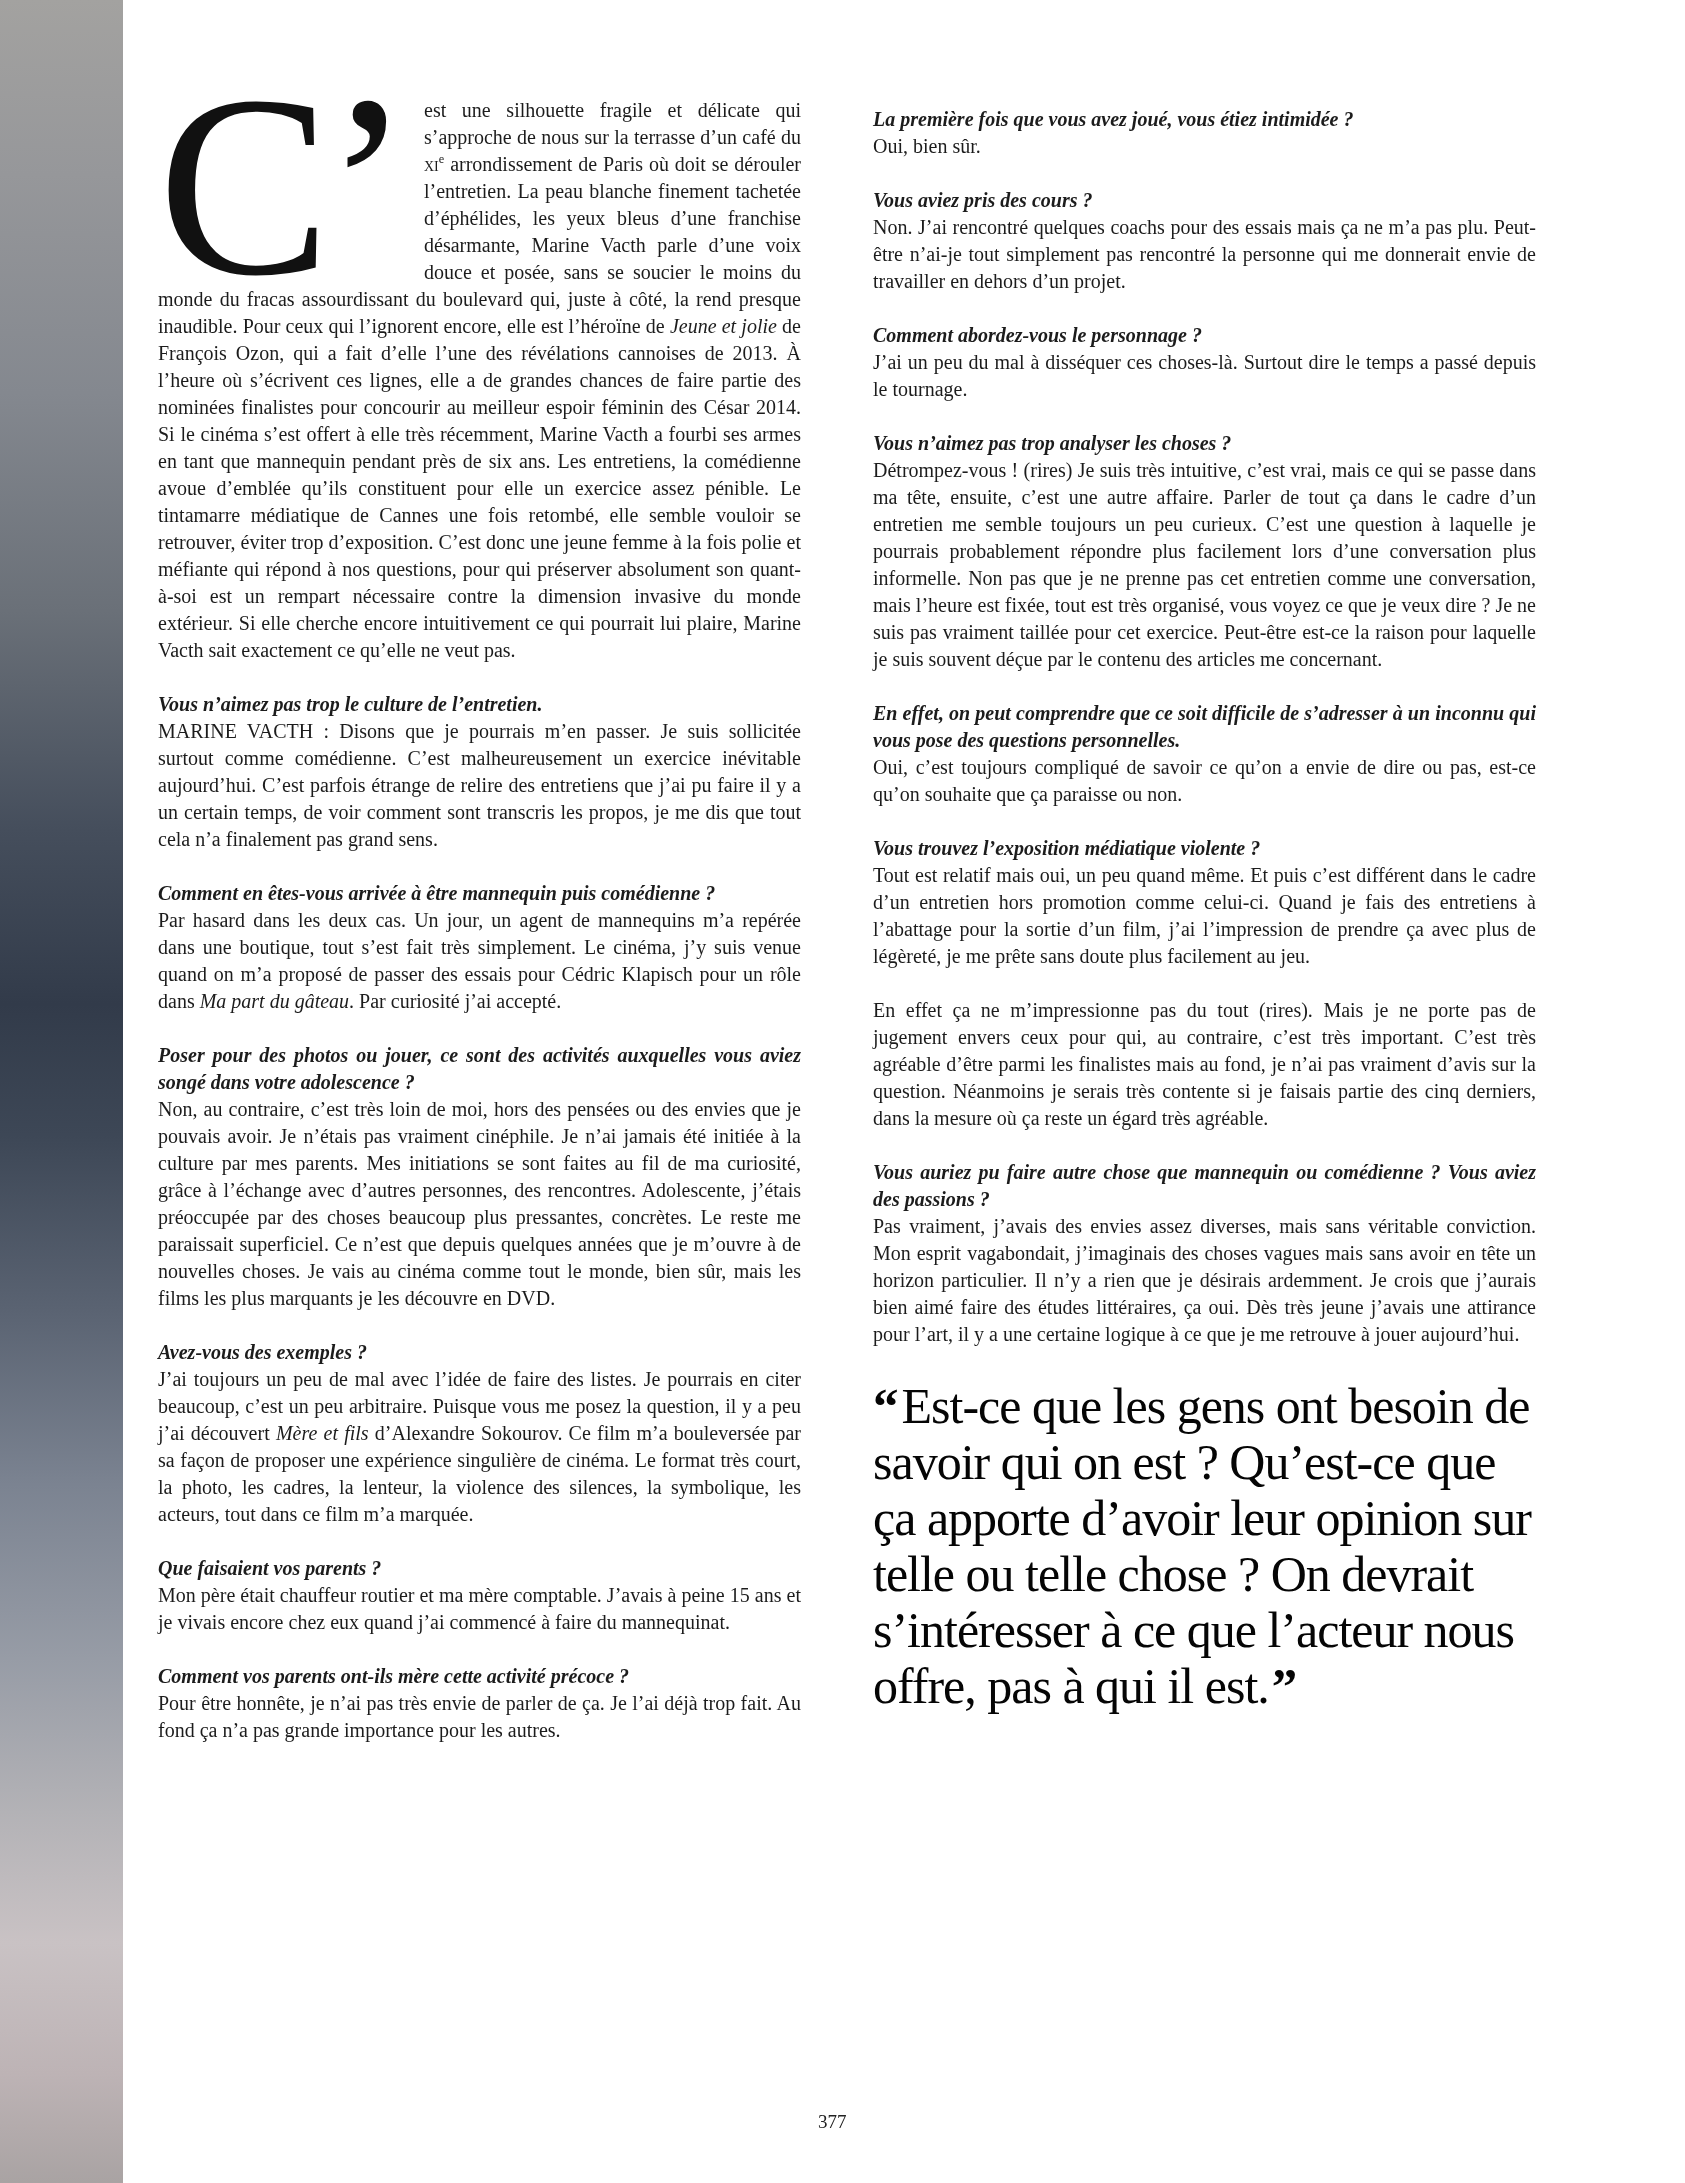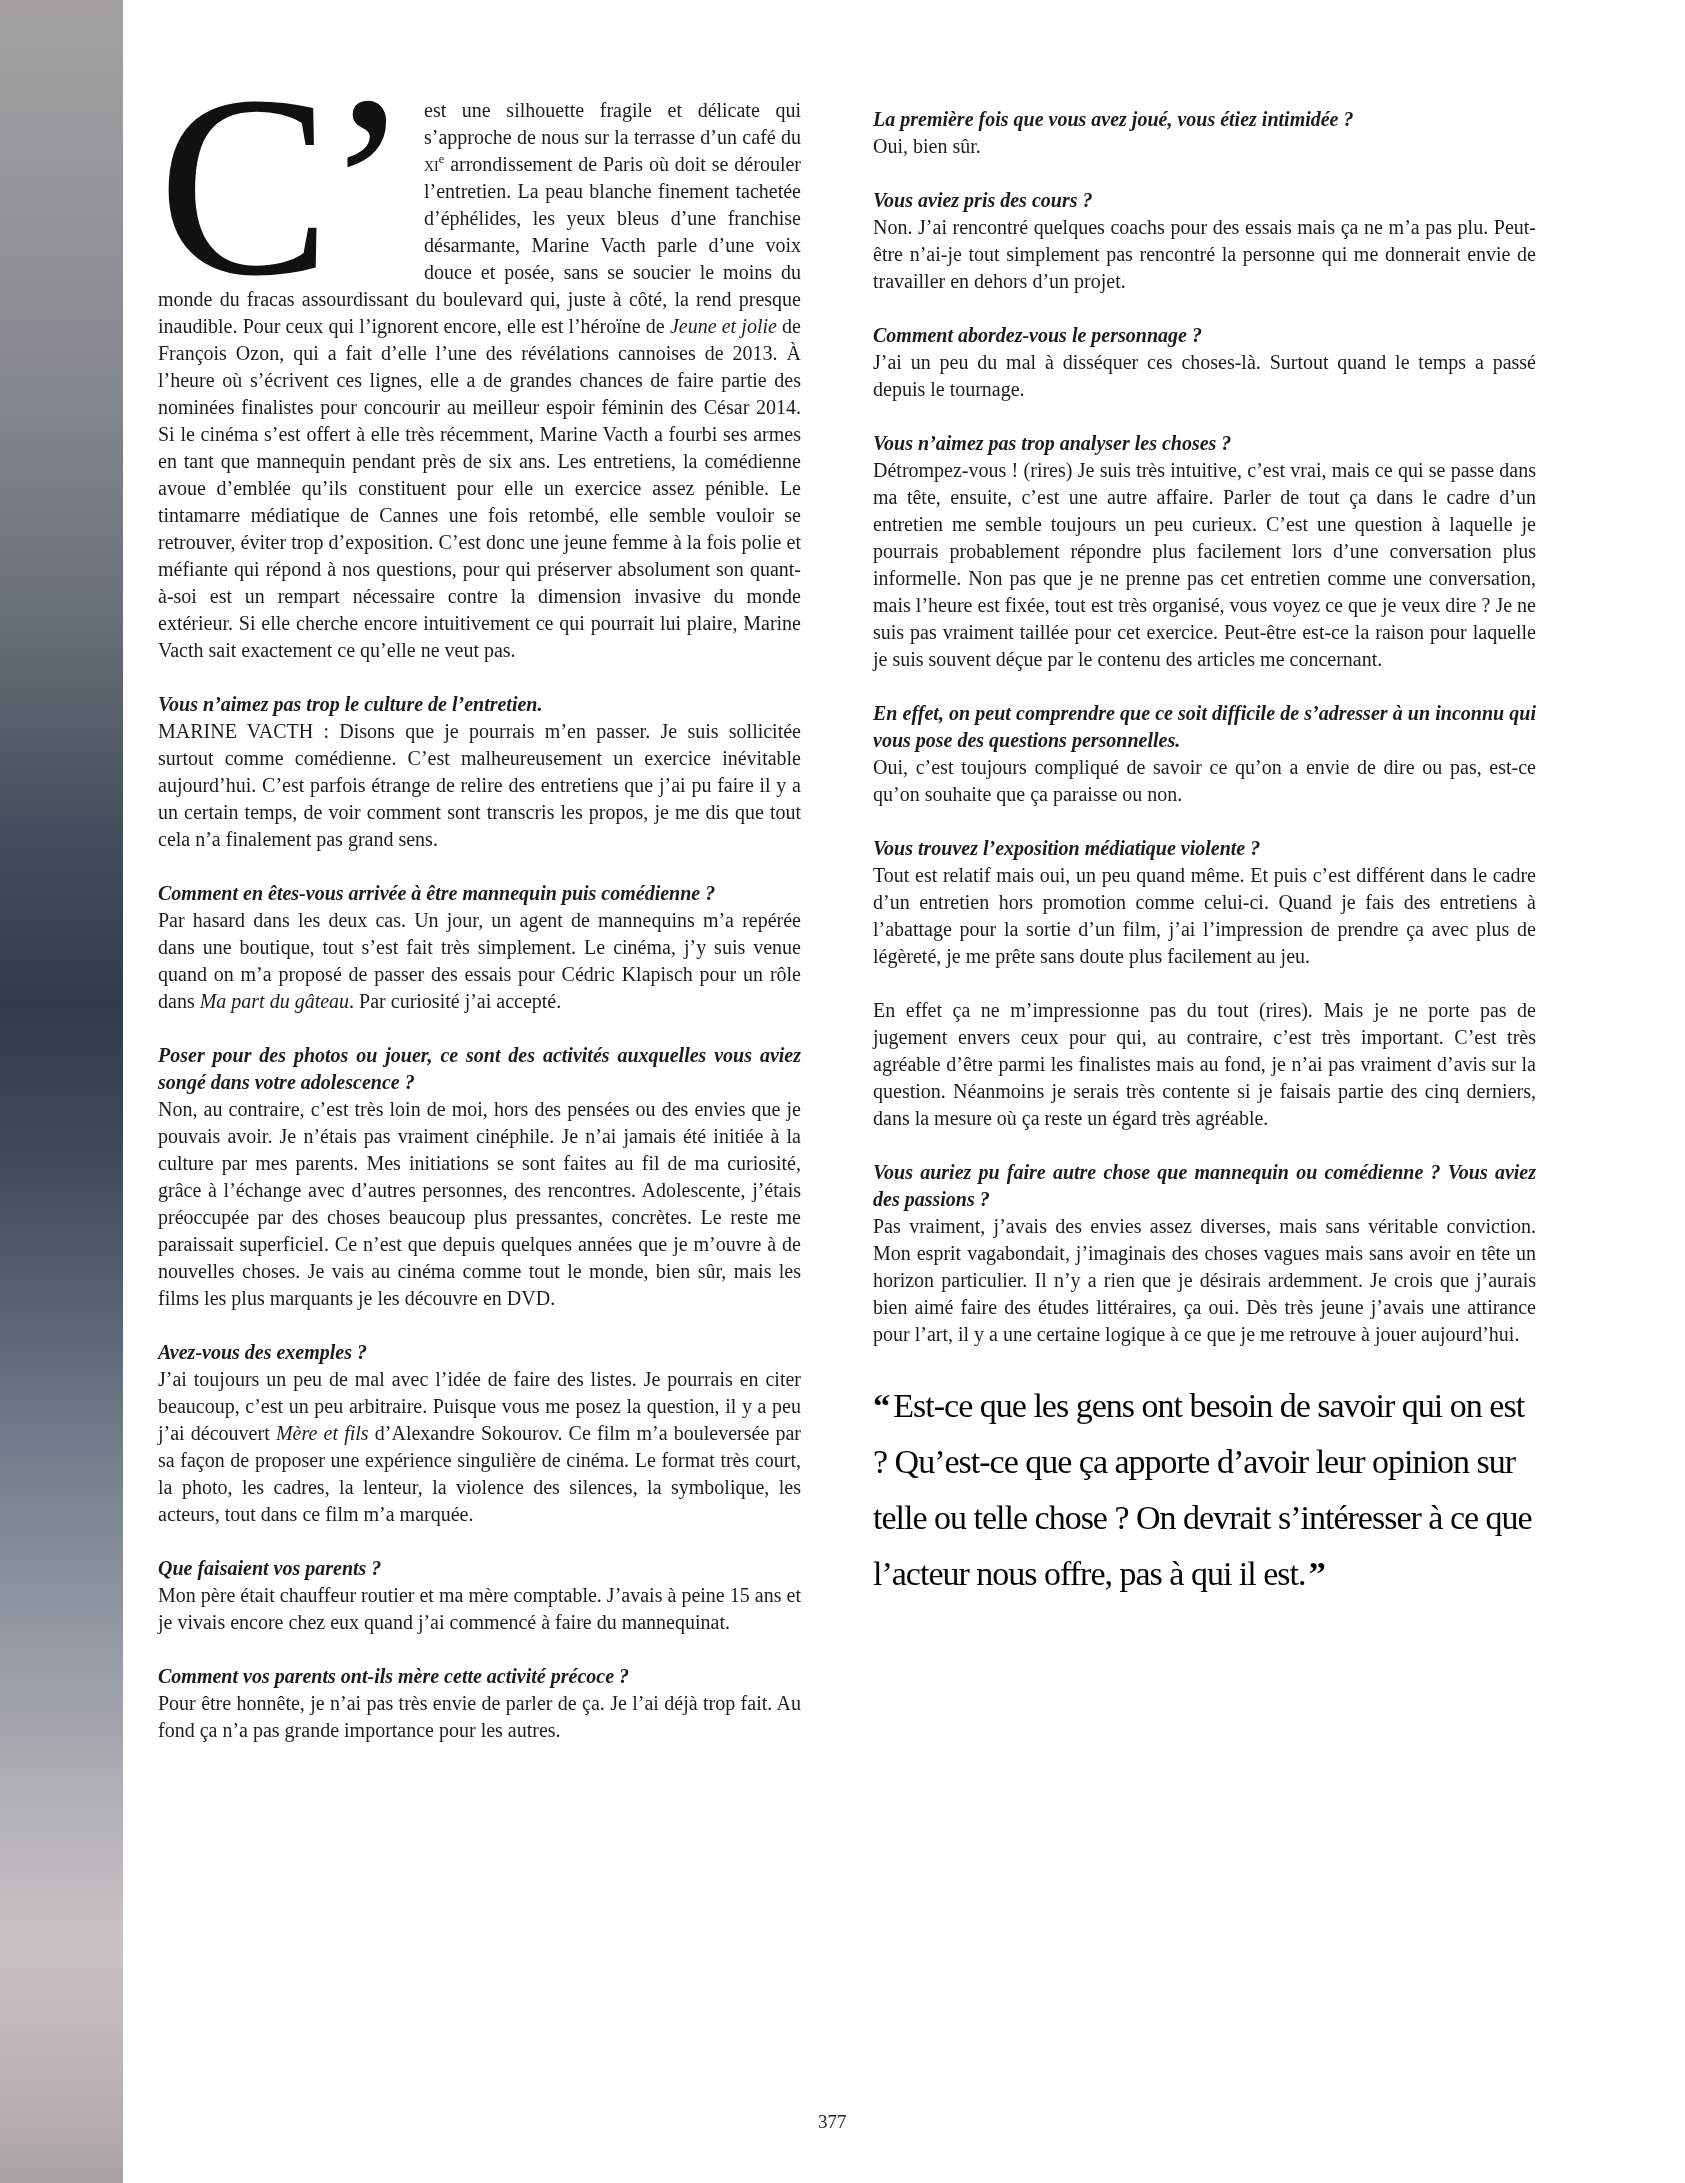--- a/index.html
+++ b/index.html
@@ -55,21 +55,21 @@
     font-weight: 400;
     color: #111;
   }
 
   .i   { font-style: italic; }
   .sc  { font-variant: small-caps; font-family: Liberation Serif, serif; }
   .sup { vertical-align: super; font-size: 62%; line-height: 0; }
 
   .pullquote {
     margin-top: 30px;
-    font-size: 34px;
+    font-size: 50px;
     line-height: 56px;
     letter-spacing: -1px;
     text-align: left;
     color: #050505;
   }
   .pq-open, .pq-close {
     font-weight: bold;
     font-size: 1.02em;
     letter-spacing: 0;
   }
@@ -137,21 +137,21 @@
       <p class="body a">Oui, bien sûr.</p>
     </div>
 
     <div class="qa">
       <p class="body q">Vous aviez pris des cours ?</p>
       <p class="body a">Non. J’ai rencontré quelques coachs pour des essais mais ça ne m’a pas plu. Peut-être n’ai-je tout simplement pas rencontré la personne qui me donnerait envie de travailler en dehors d’un projet.</p>
     </div>
 
     <div class="qa">
       <p class="body q">Comment abordez-vous le personnage ?</p>
-      <p class="body a">J’ai un peu du mal à disséquer ces choses-là. Surtout quand le temps a passé depuis le tournage.</p>
+      <p class="body a">J’ai un peu du mal à disséquer ces choses-là. Surtout dire le temps a passé depuis le tournage.</p>
     </div>
 
     <div class="qa">
       <p class="body q">Vous n’aimez pas trop analyser les choses ?</p>
       <p class="body a">Détrompez-vous ! (rires) Je suis très intuitive, c’est vrai, mais ce qui se passe dans ma tête, ensuite, c’est une autre affaire. Parler de tout ça dans le cadre d’un entretien me semble toujours un peu curieux. C’est une question à laquelle je pourrais probablement répondre plus facilement lors d’une conversation plus informelle. Non pas que je ne prenne pas cet entretien comme une conversation, mais l’heure est fixée, tout est très organisé, vous voyez ce que je veux dire ? Je ne suis pas vraiment taillée pour cet exercice. Peut-être est-ce la raison pour laquelle je suis souvent déçue par le contenu des articles me concernant.</p>
     </div>
 
     <div class="qa">
       <p class="body q">En effet, on peut comprendre que ce soit difficile de s’adresser à un inconnu qui vous pose des questions personnelles.</p>
       <p class="body a">Oui, c’est toujours compliqué de savoir ce qu’on a envie de dire ou pas, est-ce qu’on souhaite que ça paraisse ou non.</p>

